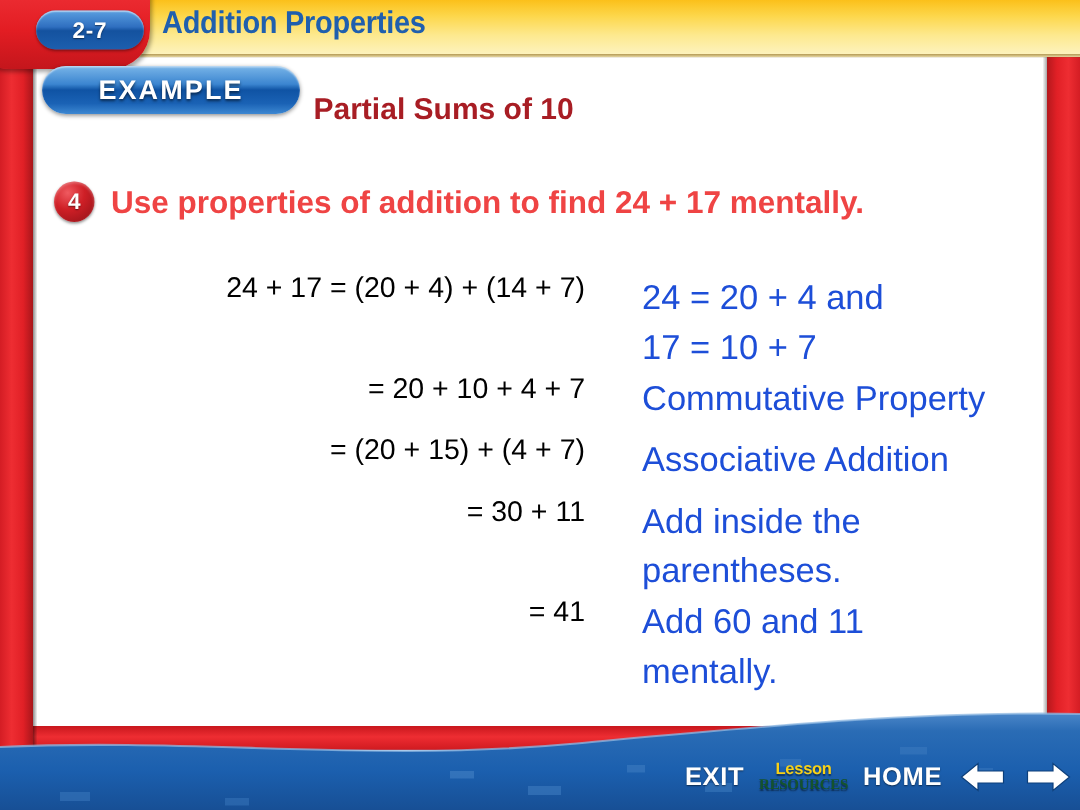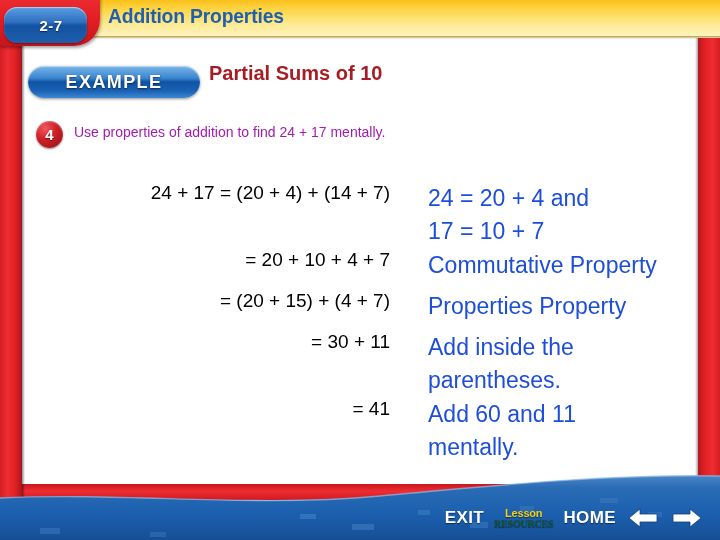--- a/index.html
+++ b/index.html
@@ -74,30 +74,29 @@
     position: absolute;
     left: -20px; top: -12px;
     width: 120px; height: 58px;
     background: linear-gradient(to bottom, #ef3238 0%, #e31d23 55%, #c4161c 100%);
     border-radius: 0 0 26px 26px;
     box-shadow: 1px 2px 3px rgba(0,0,0,0.35);
     z-index: 6;
   }
   .lesson-pill {
     position: absolute;
-    left: 4px; top: 7px;
-    width: 72px; height: 36px;
+    left: 24px; top: 7px;
+    width: 72px; height: 26px;
     border-radius: 13px;
     background: linear-gradient(to bottom, #5a9fe0 0%, #2f6fc0 42%, #14529f 52%, #1d5fae 100%);
     box-shadow: 0 1px 2px rgba(0,0,0,0.4), inset 0 1px 1px rgba(255,255,255,0.55);
     z-index: 7;
     display: flex;
     align-items: center;
     justify-content: center;
-    padding-left: 11px;
   }
   .lesson-pill span {
     color: #ffffff;
     font-size: 15px;
     font-weight: bold;
     letter-spacing: 0.5px;
     text-shadow: 0 1px 1px rgba(0,0,0,0.5);
   }
   .header-title {
     position: absolute;
@@ -118,21 +117,21 @@
     position: absolute;
     left: 25px; top: 39px;
     width: 670px; height: 425px;
     background: #ffffff;
     z-index: 3;
   }
 
   
   .example-pill {
     position: absolute;
-    left: 28px; top: 66px;
+    left: 28px; top: 44px;
     width: 172px; height: 32px;
     border-radius: 16px;
     background: linear-gradient(to bottom, #79b5e8 0%, #3b85d0 38%, #0f53a4 50%, #1a62b5 78%, #3d88d2 100%);
     box-shadow: 0 1px 3px rgba(0,0,0,0.45), inset 0 1px 1px rgba(255,255,255,0.5);
     z-index: 8;
     display: flex;
     align-items: center;
     justify-content: center;
   }
   .example-pill span {
@@ -168,23 +167,23 @@
   .step-badge span {
     color: #ffffff;
     font-size: 15px;
     font-weight: bold;
     text-shadow: 0 1px 1px rgba(0,0,0,0.5);
   }
   .step-text {
     position: absolute;
     left: 74px; top: 124px;
     z-index: 8;
-    color: #a21caf;
-    font-size: 14px;
-    font-weight: normal;
+    color: #ef4444;
+    font-size: 21px;
+    font-weight: bold;
     white-space: nowrap;
   }
 
   
   .work-table {
     position: absolute;
     left: 60px; top: 182px;
     width: 600px;
     z-index: 8;
     border-collapse: collapse;
@@ -217,21 +216,21 @@
     z-index: 9;
   }
   .footer-nav {
     position: absolute;
     left: 0; bottom: 0;
     width: 720px; height: 44px;
     z-index: 10;
     display: flex;
     align-items: center;
     justify-content: flex-end;
-    padding-right: 16px;
+    padding-right: 4px;
     box-sizing: border-box;
     gap: 10px;
   }
   .nav-text {
     color: #ffffff;
     font-size: 17px;
     font-weight: bold;
     letter-spacing: 0.4px;
     text-shadow: 0 1px 1px rgba(0,0,0,0.5);
     white-space: nowrap;
@@ -352,21 +351,21 @@
         <td class="col-expr">24 + 17 = (20 + 4) + (14 + 7)</td>
         <td class="col-reason" style="white-space: pre-line;">24 = 20 + 4 and
 17 = 10 + 7</td>
       </tr>
       <tr class="row-gap-2">
         <td class="col-expr">= 20 + 10 + 4 + 7</td>
         <td class="col-reason" style="white-space: pre-line;">Commutative Property</td>
       </tr>
       <tr class="row-gap-3">
         <td class="col-expr">= (20 + 15) + (4 + 7)</td>
-        <td class="col-reason" style="white-space: pre-line;">Properties Property</td>
+        <td class="col-reason" style="white-space: pre-line;">Associative Addition</td>
       </tr>
       <tr class="row-gap-4">
         <td class="col-expr">= 30 + 11</td>
         <td class="col-reason" style="white-space: pre-line;">Add inside the
 parentheses.</td>
       </tr>
       <tr>
         <td class="col-expr">= 41</td>
         <td class="col-reason" style="white-space: pre-line;">Add 60 and 11 mentally.</td>
       </tr>

